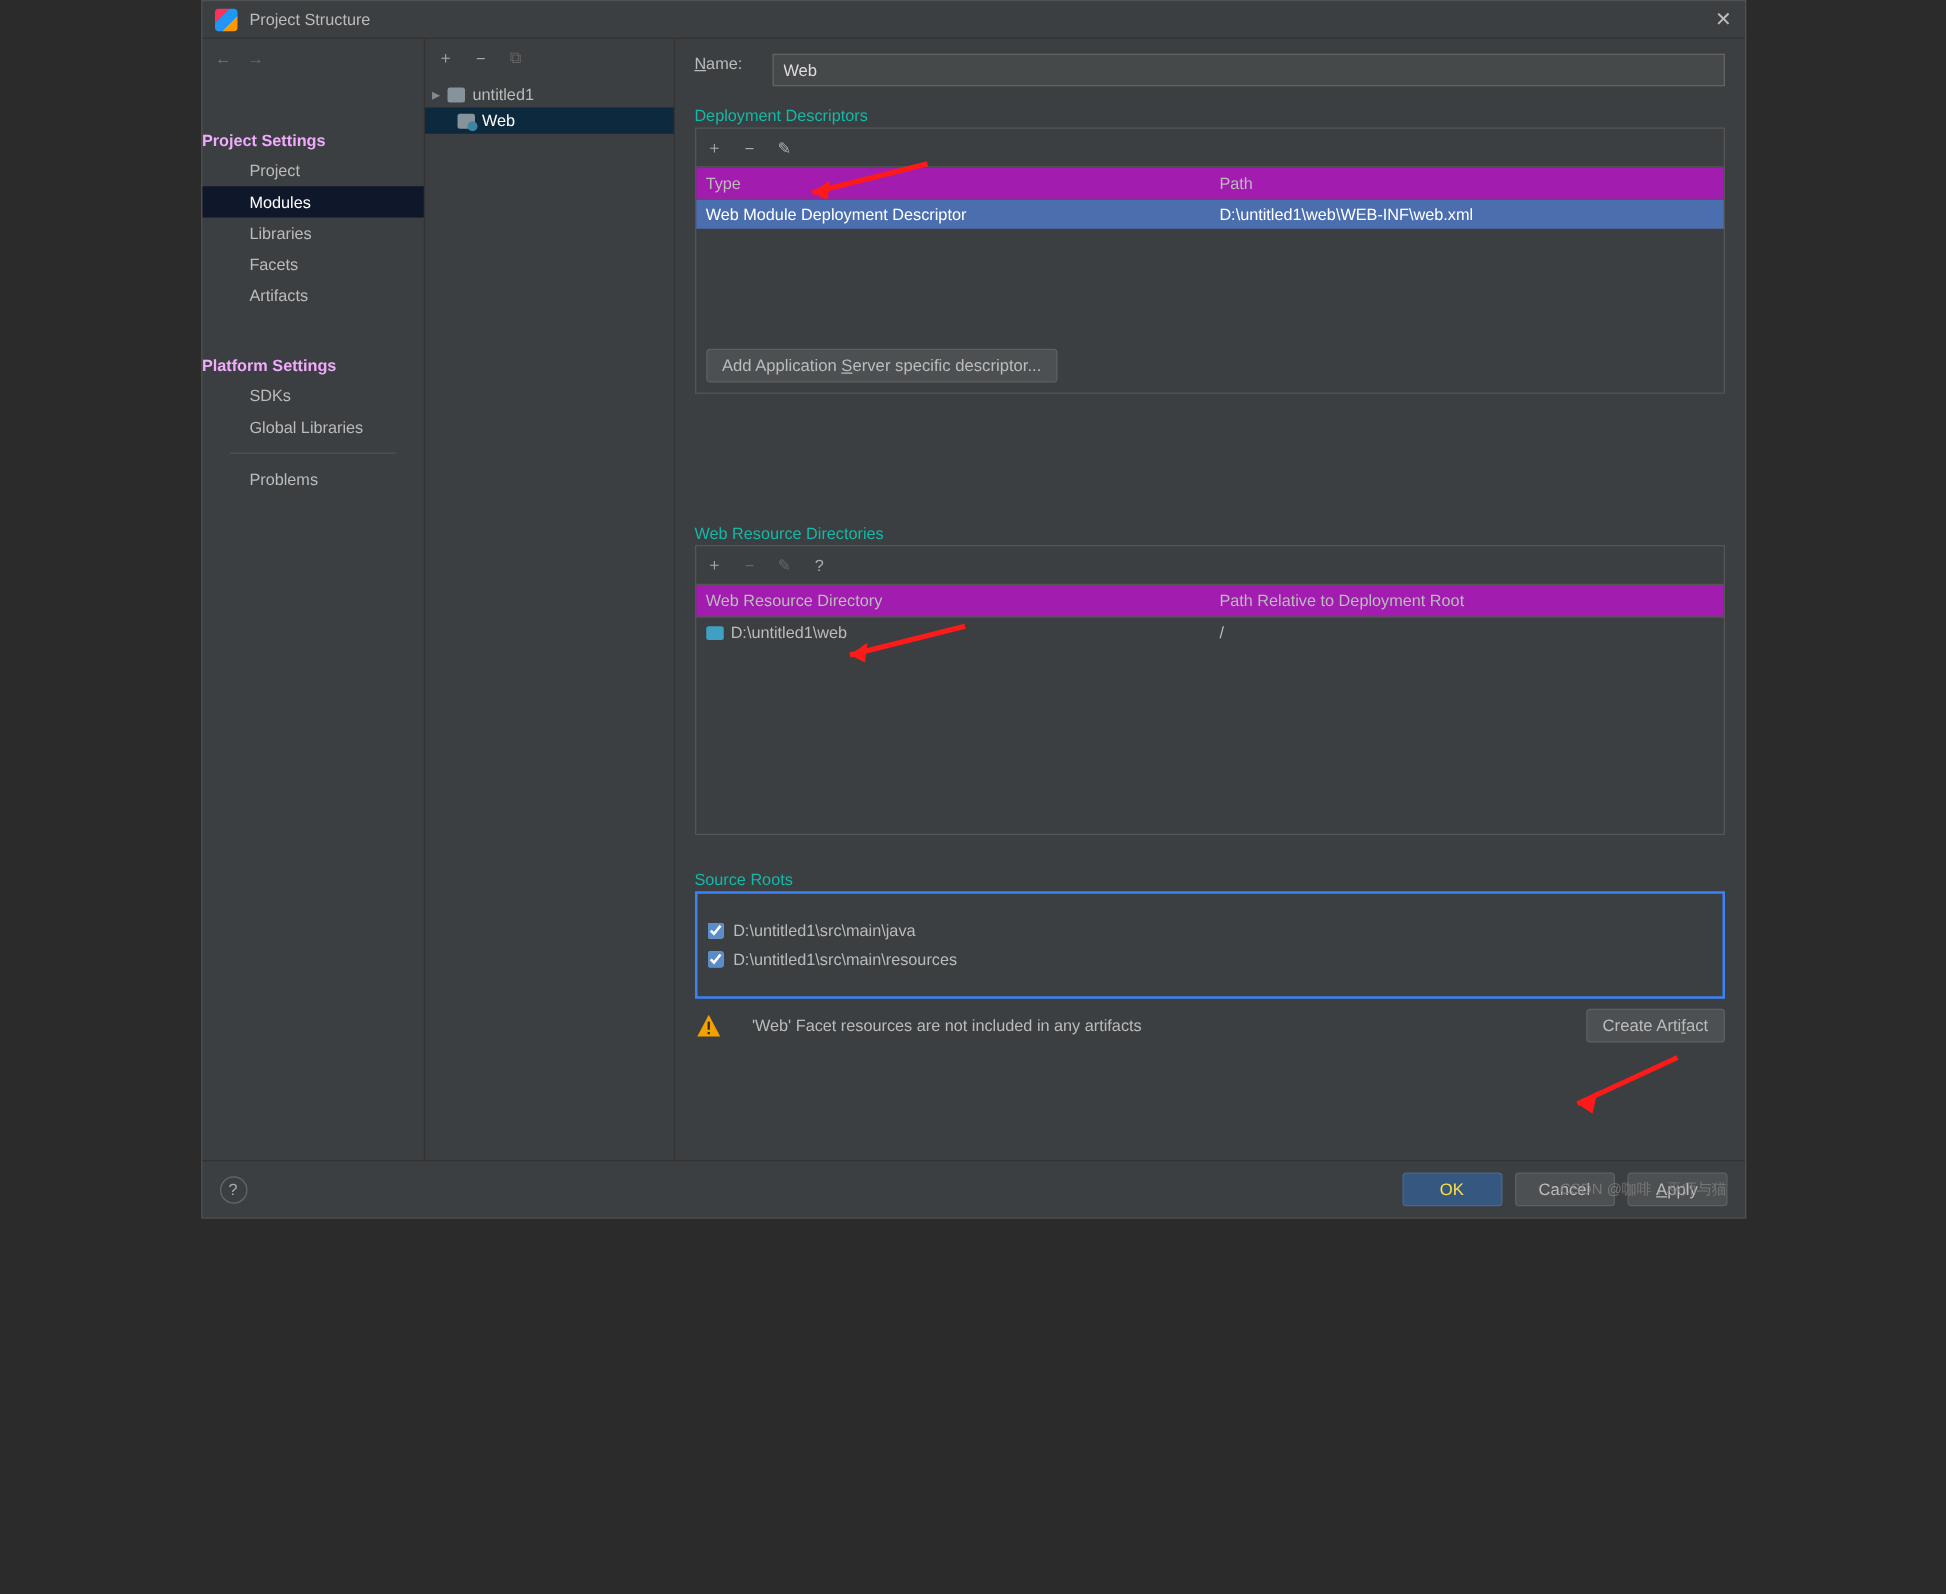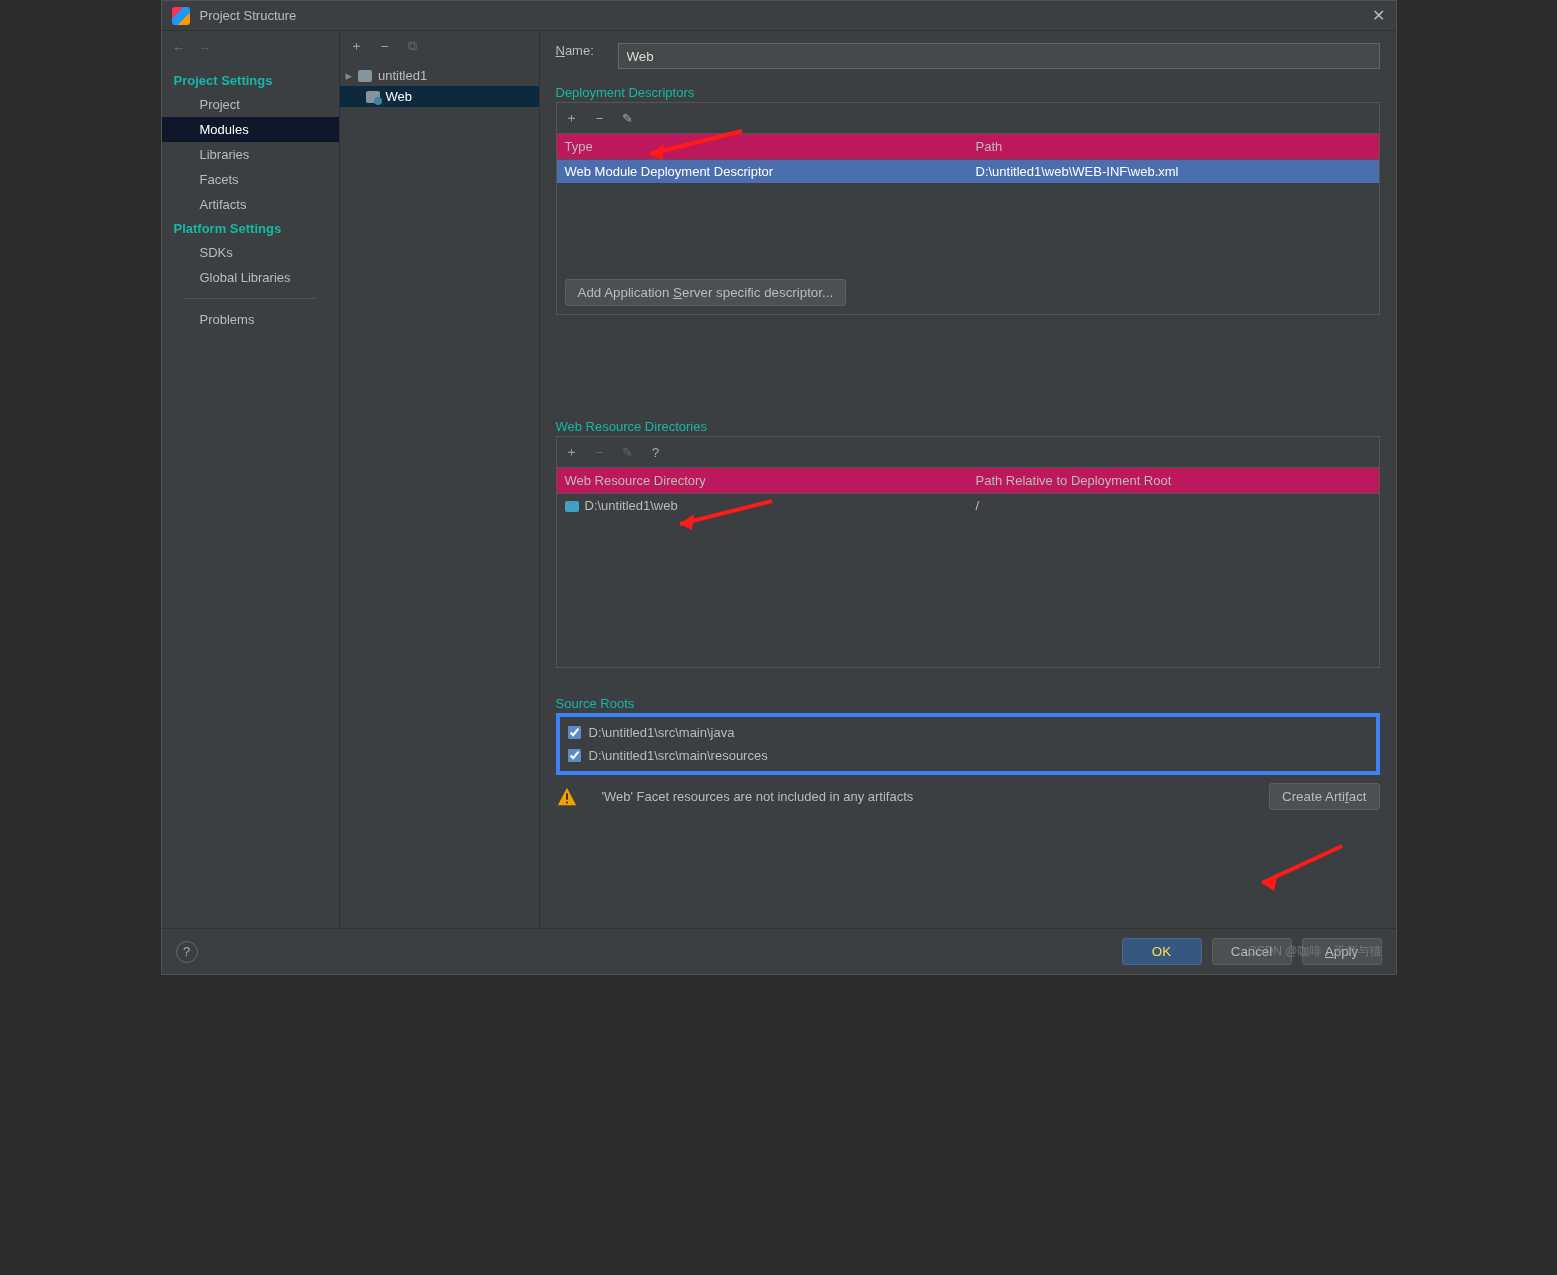--- a/index.html
+++ b/index.html
@@ -7,21 +7,21 @@
 .window { width: 1236px; height: 975px; margin: 0 auto; background: #3c3f41; border: 1px solid #515151; display: flex; flex-direction: column; position: relative; }
 .titlebar { height: 30px; display: flex; align-items: center; padding: 0 10px; border-bottom: 1px solid #323232; }
 .titlebar .logo { width: 18px; height: 18px; background: linear-gradient(135deg,#fe315d 0 33%,#2196f3 33% 66%,#ff9800 66%); border-radius: 3px; margin-right: 10px; }
 .titlebar .title { color: #bbb; flex: 1; }
 .titlebar .close { color: #bbb; cursor: pointer; font-size: 16px; }
 .body { flex: 1; display: flex; min-height: 0; }
 .sidebar { width: 178px; border-right: 1px solid #323232; display: flex; flex-direction: column; }
 .side-nav { height: 30px; display: flex; align-items: center; padding: 0 10px; gap: 12px; color: #777; }
 .side-nav span { cursor: pointer; }
 .side-section { padding-top: 8px; }
-.side-heading { color: #14b8a6; font-weight: bold; padding: 4px 12px; }
+.side-heading { color: #f0abfc; font-weight: bold; padding: 4px 0; margin-top: 32px; }
 .side-item { padding: 5px 12px 5px 38px; color: #bbb; cursor: pointer; }
 .side-item.selected { background: #0f172a; color: #fff; }
 .side-sep { border-top: 1px solid #515151; margin: 8px 22px; }
 .tree-pane { width: 200px; border-right: 1px solid #323232; display: flex; flex-direction: column; }
 .tree-tools { height: 30px; display: flex; align-items: center; gap: 14px; padding: 0 10px; color: #aaa; }
 .tree-tools .disabled { color: #666; }
 .ico { display: inline-block; width: 14px; text-align: center; cursor: pointer; }
 .tree { flex: 1; padding-top: 4px; }
 .tree-row { display: flex; align-items: center; padding: 3px 6px; cursor: pointer; gap: 6px; }
 .tree-row.selected { background: #0d293e; color: #fff; }
@@ -30,28 +30,28 @@
 .tree-row.indent { padding-left: 26px; }
 .main { flex: 1; display: flex; flex-direction: column; padding: 12px 16px 8px 16px; overflow: auto; }
 .row-field { display: flex; gap: 12px; margin-bottom: 16px; }
 .row-field label { width: 50px; color: #bbb; }
 .row-field input { flex: 1; background: #45494a; border: 1px solid #646464; color: #ddd; padding: 4px 8px; height: 26px; }
 .section-title { color: #14b8a6; margin-bottom: 2px; }
 .panel { border: 1px solid #555; margin-bottom: 14px; background: #3c3f41; }
 .panel-tools { display: flex; align-items: center; gap: 14px; padding: 6px 8px; color: #aaa; }
 .panel-tools .disabled { color: #666; }
 .tbl { width: 100%; border-collapse: collapse; }
-.tbl th { background: #be185d; text-align: left; padding: 5px 8px; color: #bbb; font-weight: normal; border-top: 1px solid #555; border-bottom: 1px solid #555; }
+.tbl th { background: #a21caf; text-align: left; padding: 5px 8px; color: #bbb; font-weight: normal; border-top: 1px solid #555; border-bottom: 1px solid #555; }
 .tbl td { padding: 4px 8px; }
 .tbl tr.selrow td { background: #4b6eaf; color: #fff; }
 .tbl-body-space { height: 88px; }
 .tbl-body-space2 { height: 150px; }
 .panel-footer { padding: 8px; }
 .btn { background: #4c5052; border: 1px solid #5e6060; color: #bbb; padding: 5px 12px; cursor: pointer; border-radius: 3px; }
-.source-list { border: 4px solid #3b82f6; padding: 4px 8px; }
+.source-list { border: 2px solid #3b82f6; padding: 18px 8px; }
 .chk { display: flex; align-items: center; gap: 8px; padding: 4px 0; }
 .chk input { accent-color: #5b8bc9; }
 .warn-row { display: flex; align-items: center; gap: 24px; padding: 8px 0 4px 0; }
 .warn-icon { width: 22px; height: 22px; }
 .warn-icon svg { width: 22px; height: 22px; }
 .spacer-flex { flex: 1; }
 .footer { height: 46px; border-top: 1px solid #323232; display: flex; align-items: center; padding: 0 14px; gap: 10px; }
 .footer .help { width: 22px; height: 22px; border: 1px solid #666; border-radius: 50%; display: flex; align-items: center; justify-content: center; color: #aaa; cursor: pointer; }
 .footer .fspacer { flex: 1; }
 .footer .fbtn { min-width: 80px; padding: 5px 18px; border-radius: 3px; cursor: pointer; border: 1px solid #5e6060; background: #4c5052; color: #bbb; }

